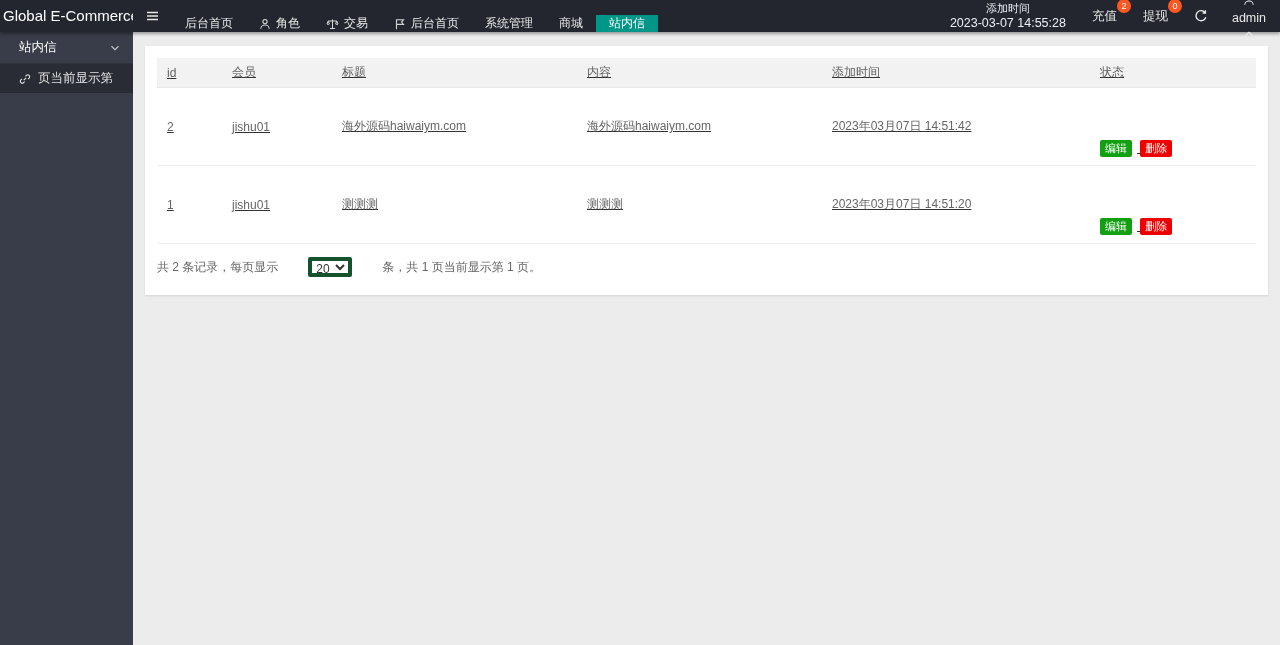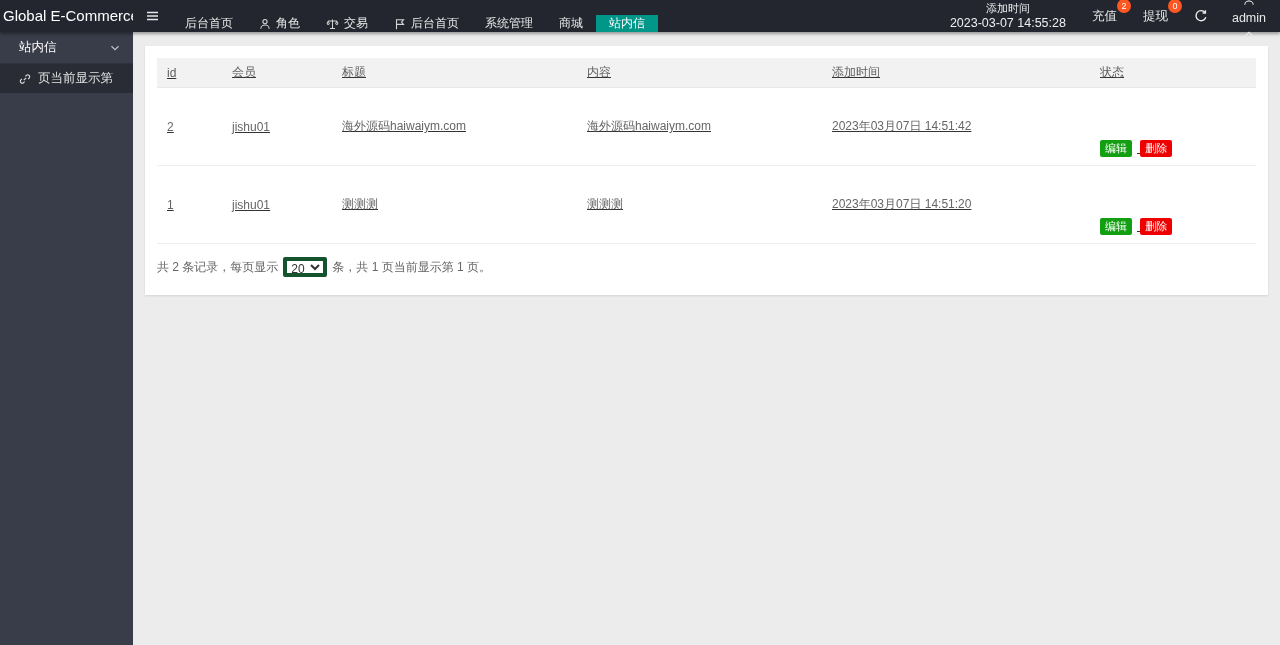--- a/index.html
+++ b/index.html
@@ -85,21 +85,21 @@
     font-size: 12px; color: #666; text-align: left; padding: 8px 10px;
     border-bottom: 1px solid #eee; white-space: nowrap; overflow: hidden;
   }
   .btn {
     display: inline-block; padding: 2px 5px; border-radius: 2px; color: #fff;
     font-size: 11px; margin-right: 5px; cursor: pointer; line-height: 1.2;
   }
   .btn-edit { background: #12a012; margin-top: 44px; }
   .btn-del { background: #ee0000; }
 
-  .pager { margin-top: 13px; display: flex; align-items: center; font-size: 12px; color: #666; }
+  .pager { margin-top: 13px; display: flex; align-items: center; font-size: 12px; color: #666; gap: 25px; }
   .pager .seg { white-space: pre; }
   .page-size {
     margin: 0 5px; height: 20px; width: 44px; font-size: 12px;
     border: 4px solid #14532d; border-radius: 2px; background: #fff; color: #333;
   }
 </style>
 </head>
 <body>
 
 <div class="header">

